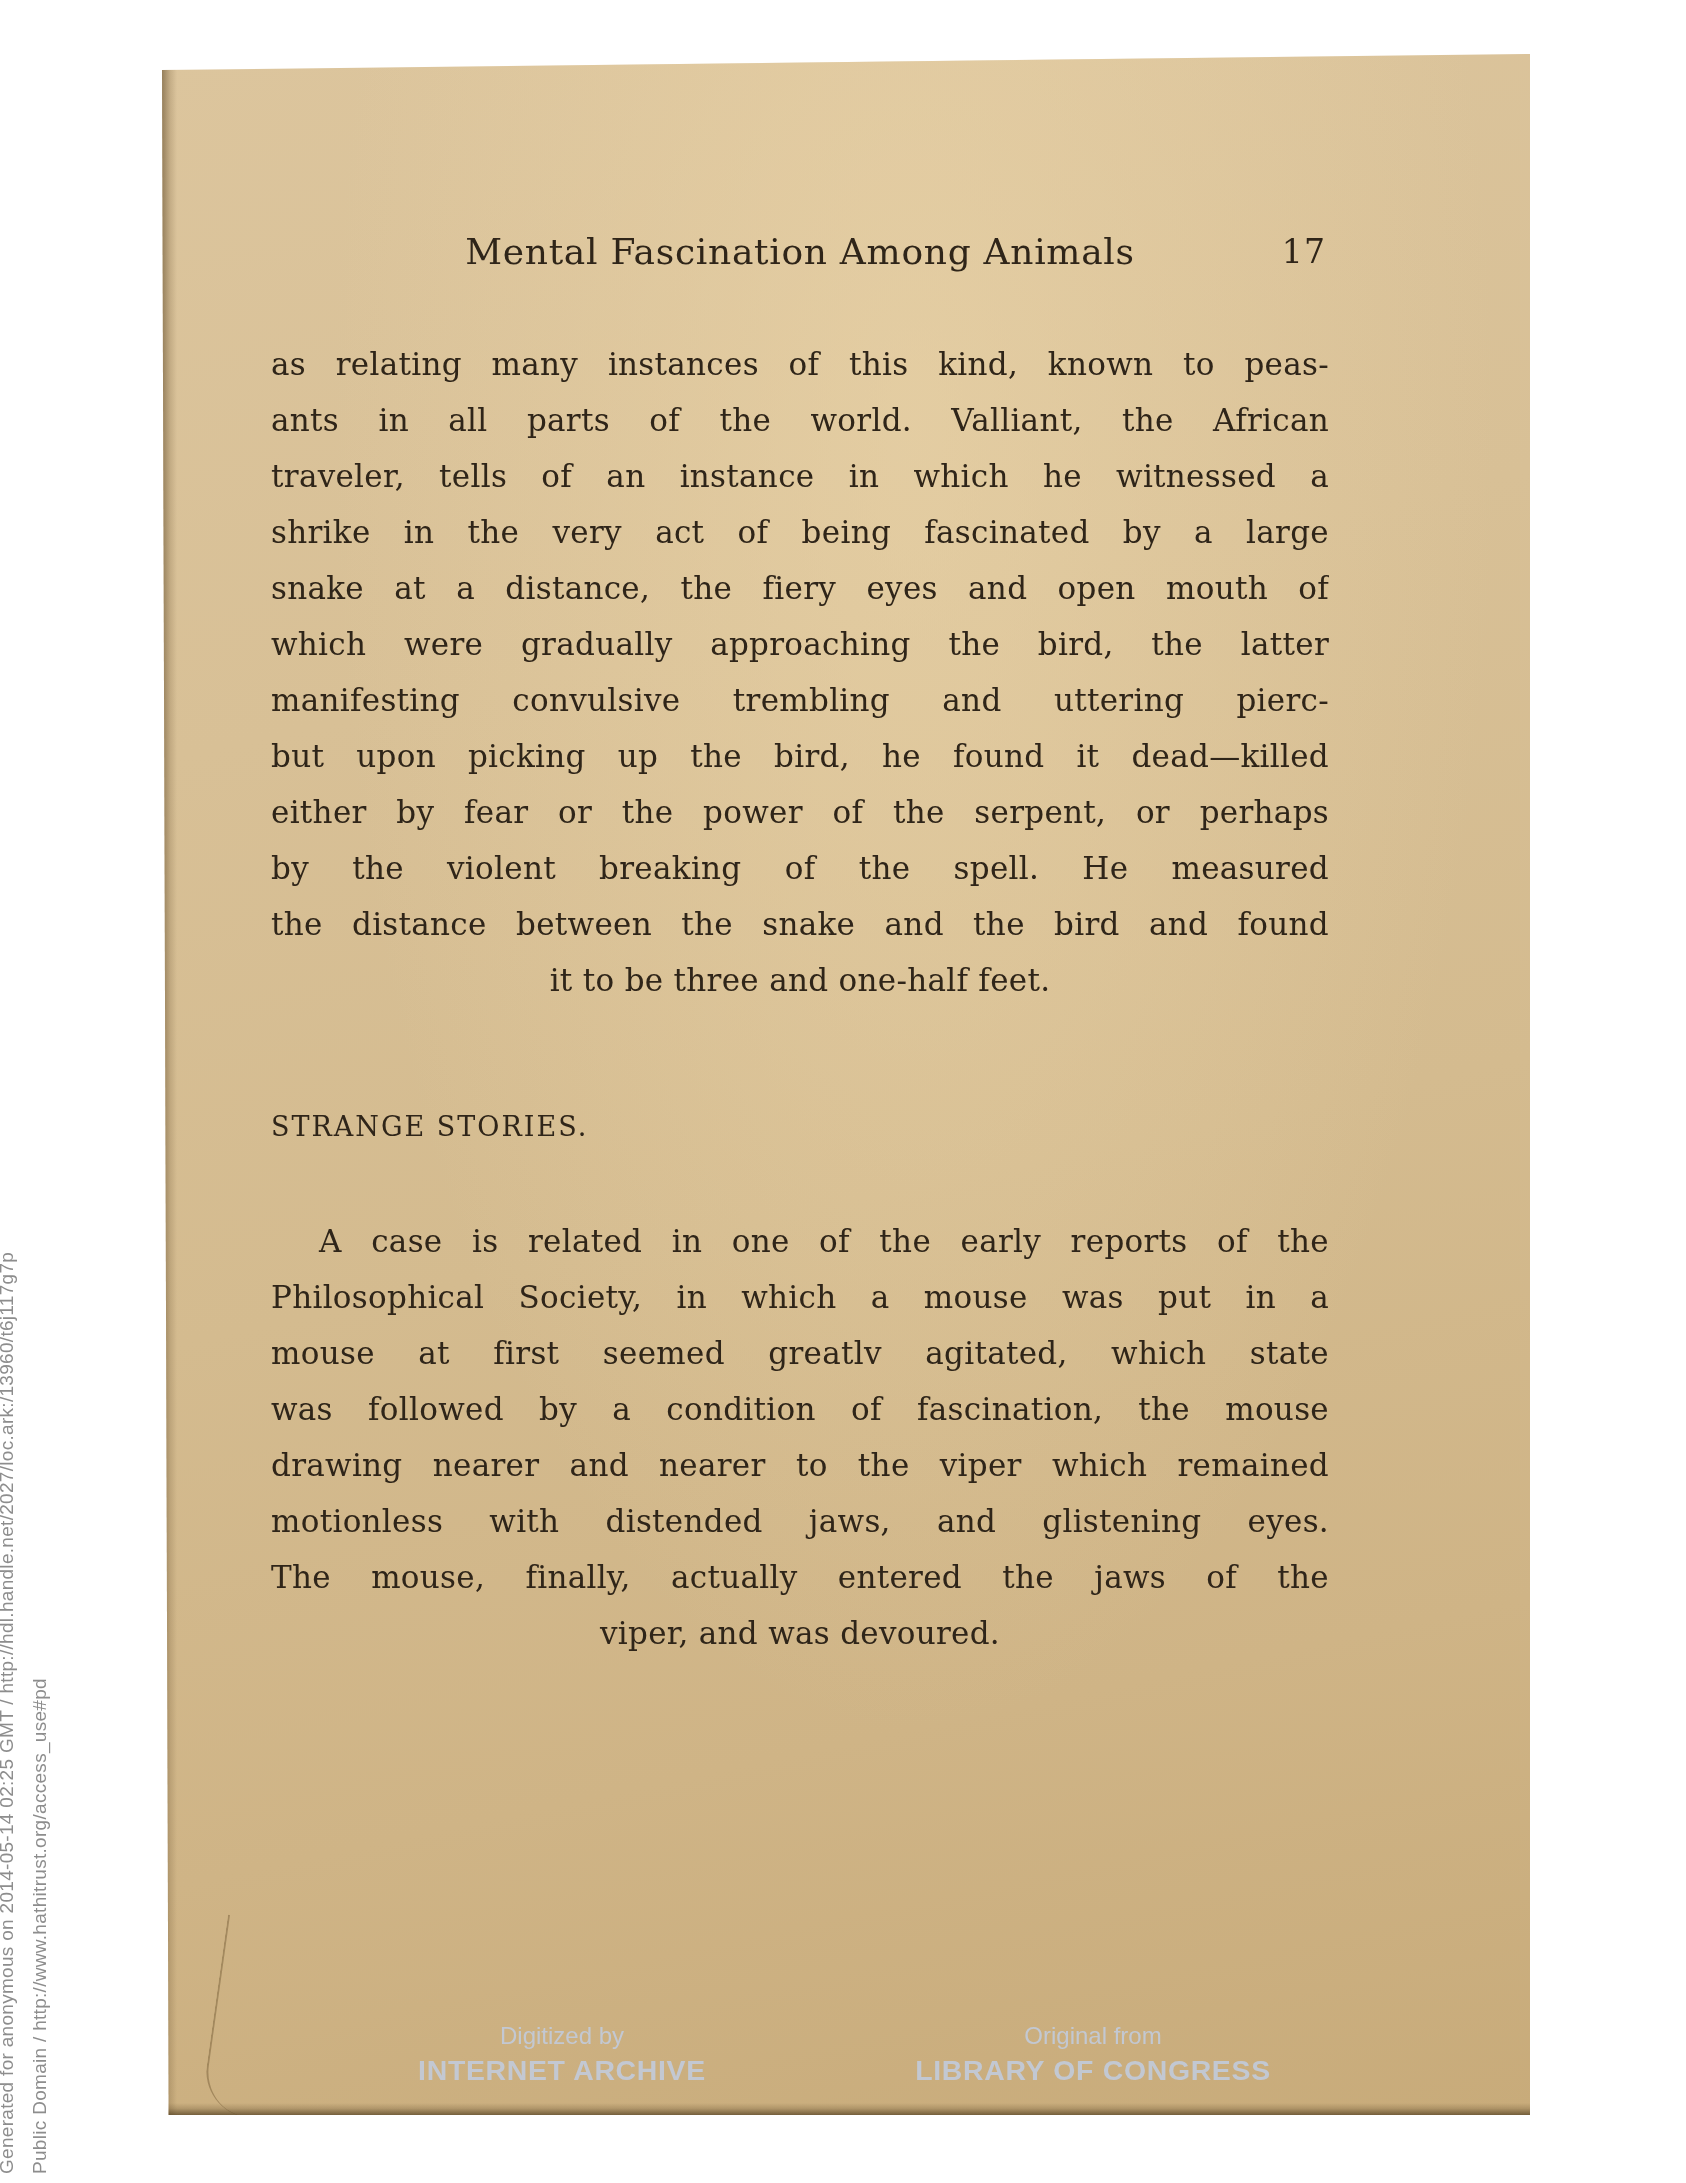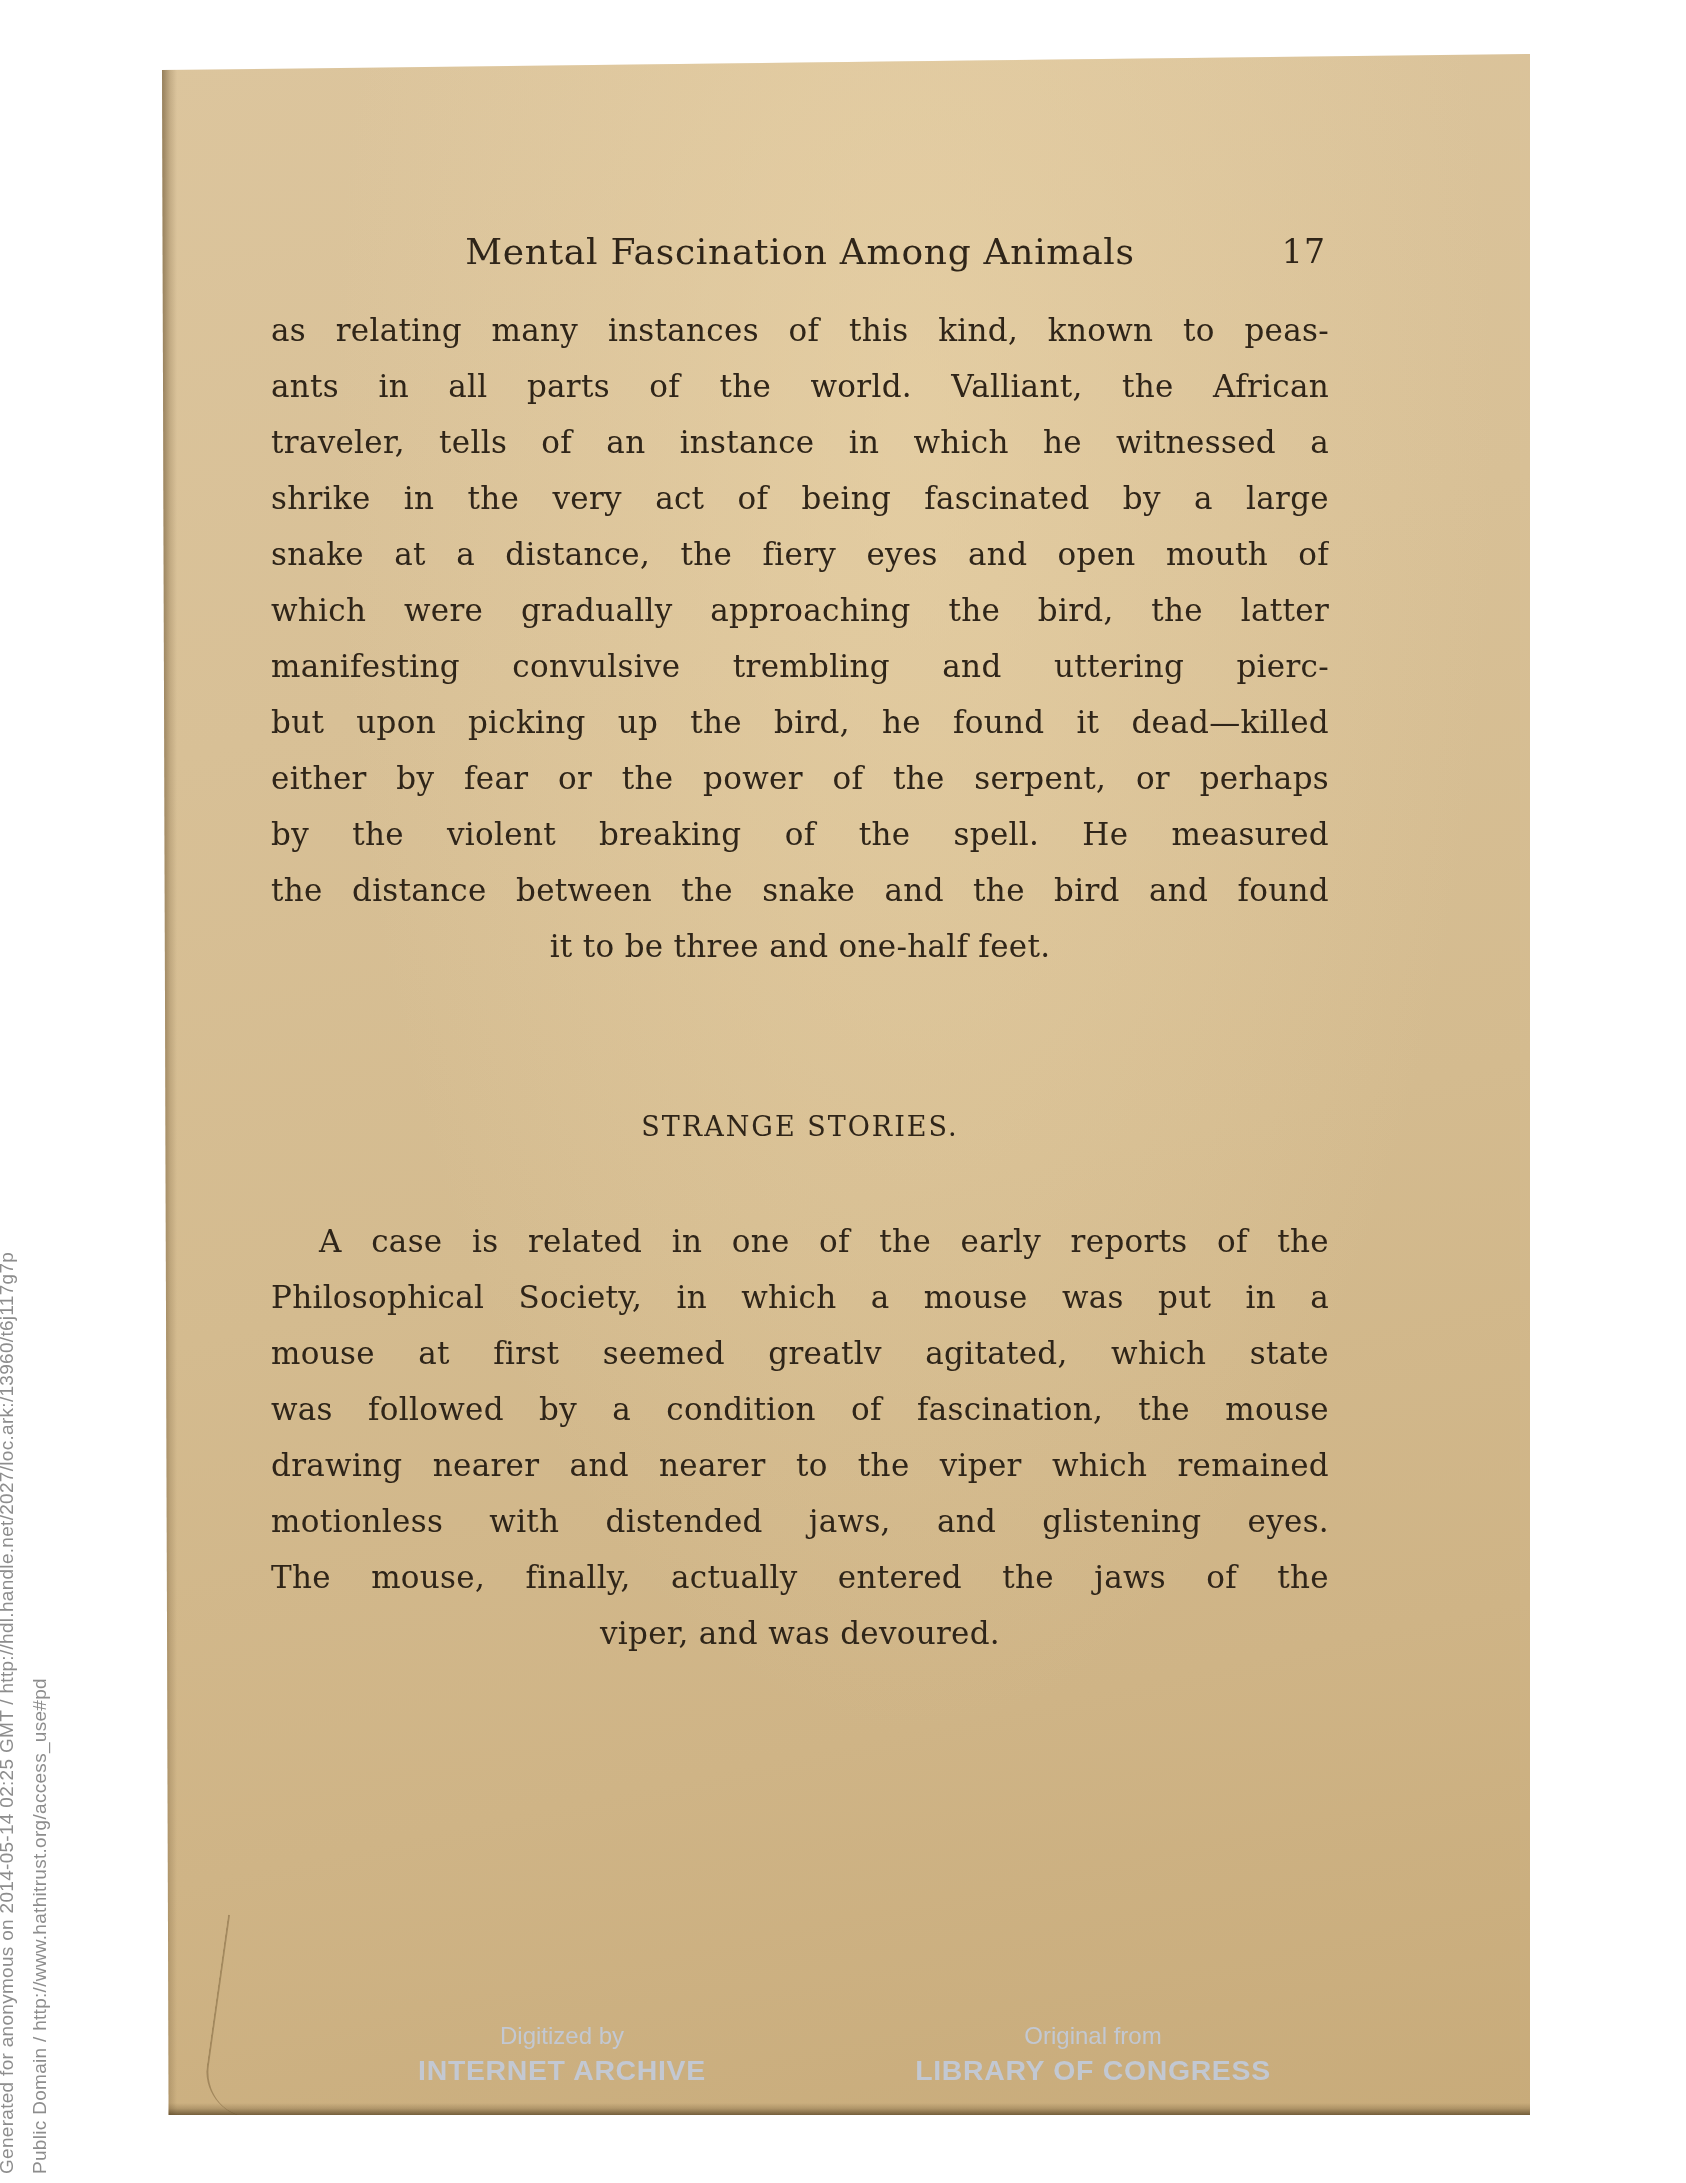--- a/index.html
+++ b/index.html
@@ -81,21 +81,21 @@
 
   
   .textcol {
     position: absolute;
     left: 109px;
     width: 1058px;
     color: #2f2519;
     font-size: 31px;
     letter-spacing: 0.3px;
   }
-  #para0 { top: 248px; }
+  #para0 { top: 282px; }
   #para1 { top: 1159px; }
   #para2 { top: 1659px; }
 
   .jline {
     height: 56px;
     line-height: 56px;
     overflow: hidden;
     text-align: justify;
     white-space: normal;
   }
@@ -107,21 +107,21 @@
   }
   .jline.nojust { text-align: center; }
   .jline.nojust::after { content: none; }
   .jline.indent { text-indent: 48px; }
 
   .section-heading {
     position: absolute;
     left: 109px;
     top: 1053px;
     width: 1058px;
-    text-align: center;
+    text-align: left;
     color: #2f2519;
     font-size: 27px;
     line-height: 40px;
     letter-spacing: 2px;
   }
 
   
   .watermark {
     position: absolute;
     width: 370px;

